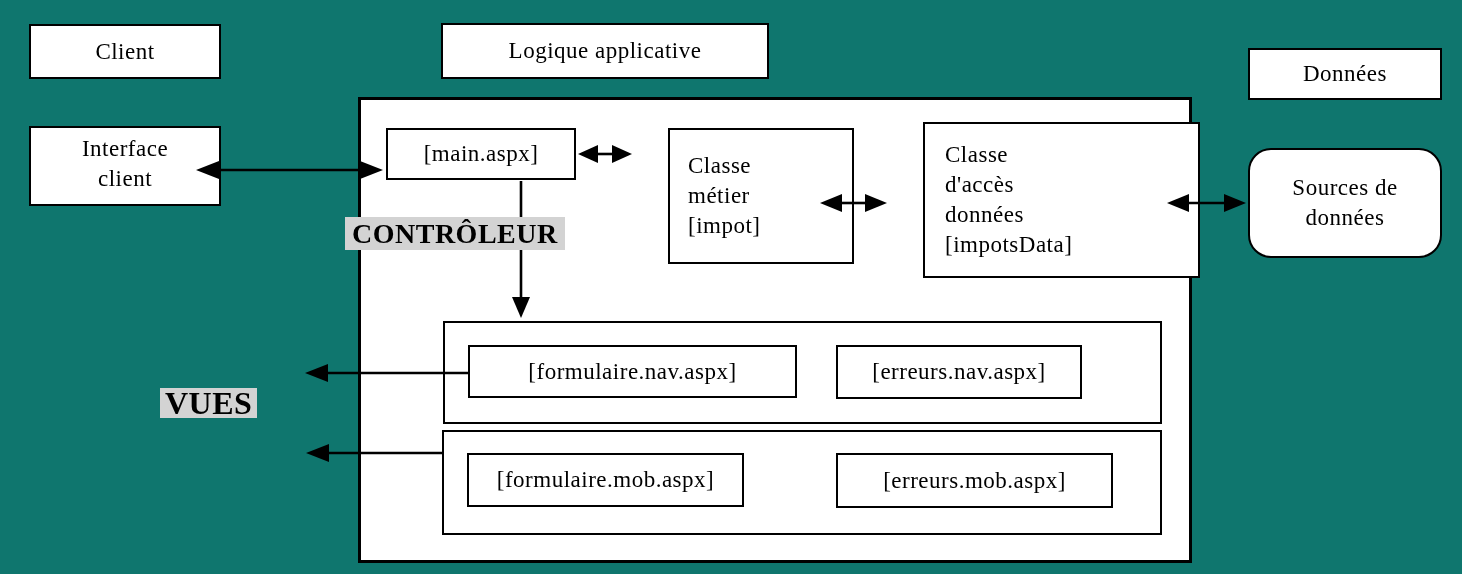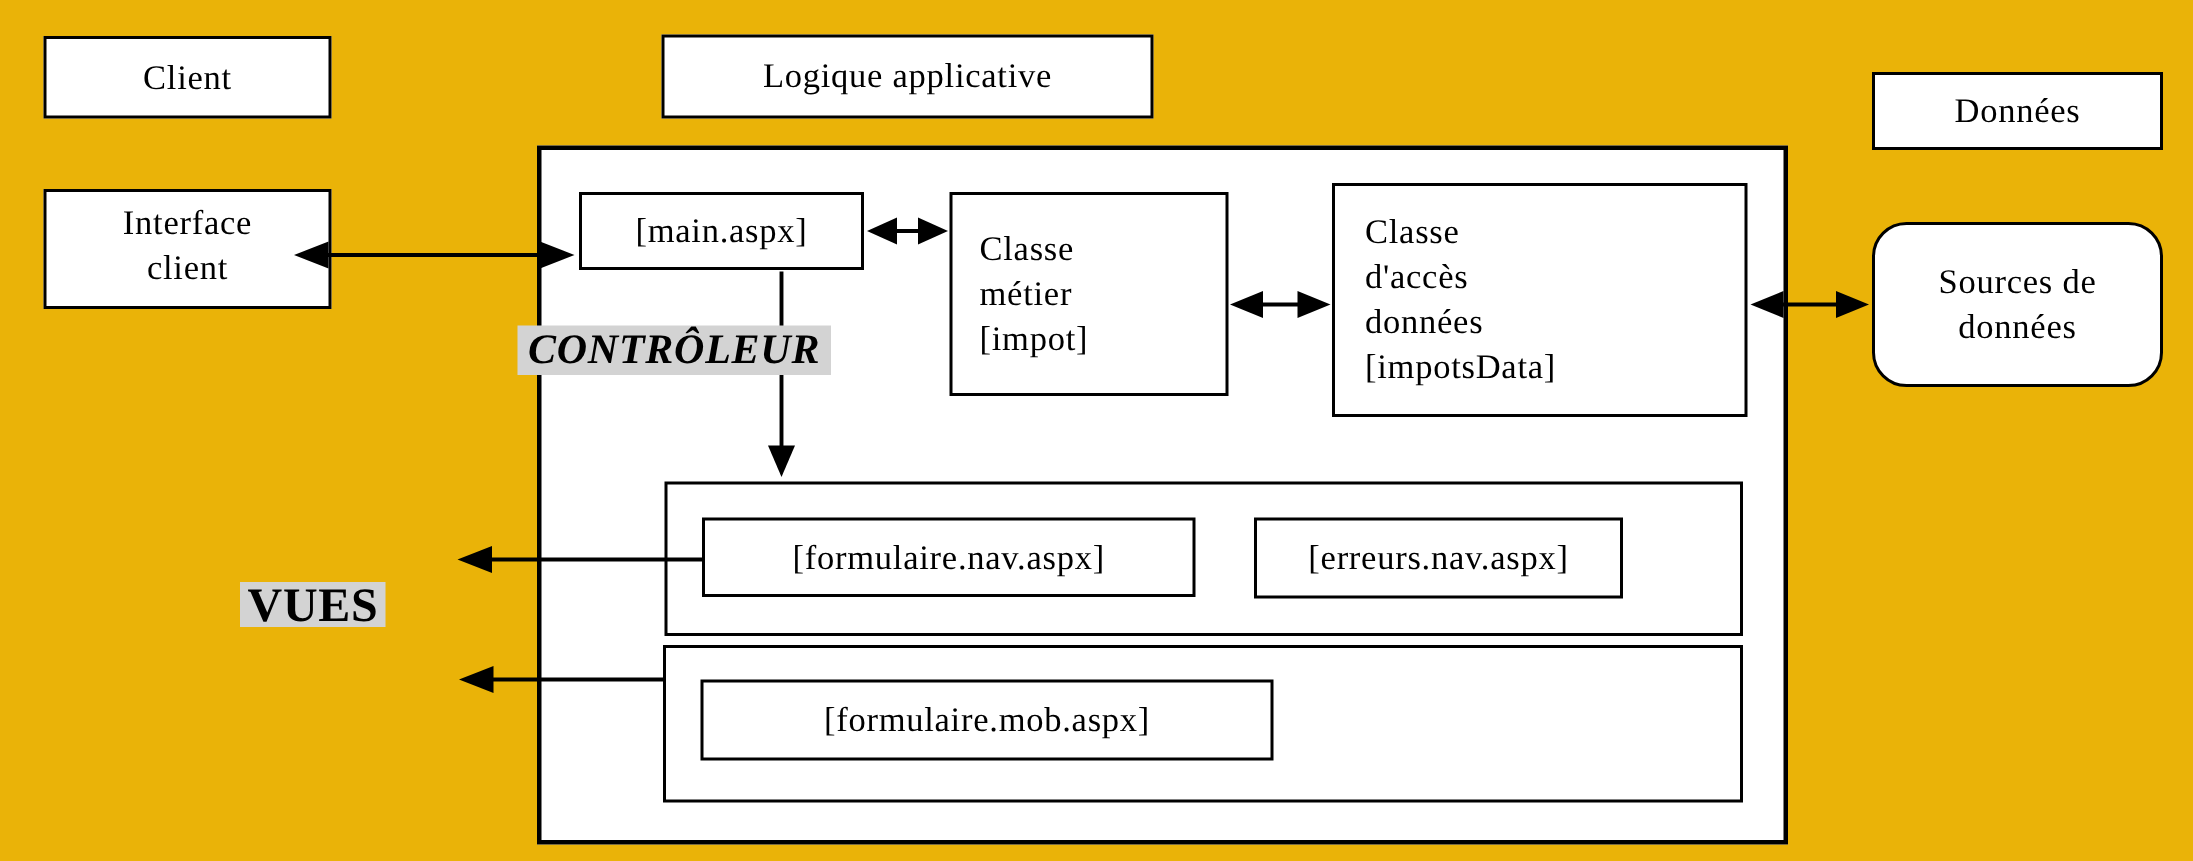--- a/index.html
+++ b/index.html
@@ -1,19 +1,19 @@
 <!DOCTYPE html>
 <html><head>
 <meta charset="utf-8">
 <style>
   html,body{margin:0;padding:0;background:#ffffff;}
   .stage{
     position:relative;
     width:1462px;height:574px;
-    background:#eab308;
+    background:#0f766e;
     font-family:"Liberation Serif","DejaVu Serif",serif;
     color:#000;
     overflow:hidden;
   }
   .box{
     position:absolute;
     box-sizing:border-box;
     border:2.5px solid #000;
     background:#ffffff;
     display:flex;
@@ -37,36 +37,36 @@
     border:2.5px solid #000;
     background:#ffffff;
   }
   .top-align{
     align-items:flex-start;
     padding-top:6px;
   }
   .left-align{
     justify-content:flex-start;
     text-align:left;
+    margin-left:35px;
   }
   .role-label{
     position:absolute;
     box-sizing:border-box;
     background:#d3d3d3;
     font-weight:bold;
     letter-spacing:0.5px;
     z-index:30;
     display:flex;
     align-items:center;
   }
   .controleur-label{
     left:345px;top:217px;height:33px;
     font-size:28px;
     padding:0 7px;
-    font-style:italic;
   }
   .vues-label{
     left:160px;top:388px;height:30px;
     font-size:32px;
     padding:0 5px;
   }
   svg.arrows{
     position:absolute;
     left:0;top:0;
     z-index:20;
@@ -106,22 +106,23 @@
 données</div>
 
   <div class="inner-container" style="left:443px;top:321px;width:719px;height:103px;z-index:5;"></div>
 
   <div class="inner-container" style="left:442px;top:430px;width:720px;height:105px;z-index:5;"></div>
 
   <div class="box" style="left:468px;top:345px;width:329px;height:53px;z-index:10;">[formulaire.nav.aspx]</div>
 
   <div class="box" style="left:836px;top:345px;width:246px;height:54px;z-index:10;">[erreurs.nav.aspx]</div>
 
-  <div class="box" style="left:467px;top:453px;width:382px;height:54px;z-index:10;">[formulaire.mob.aspx]</div>
+  <div class="box" style="left:467px;top:453px;width:277px;height:54px;z-index:10;">[formulaire.mob.aspx]</div>
 
+  <div class="box" style="left:836px;top:453px;width:277px;height:55px;z-index:10;">[erreurs.mob.aspx]</div>
 
   <svg class="arrows" width="1462" height="574" viewBox="0 0 1462 574">
 
     <g>
       <line x1="215" y1="170" x2="364" y2="170"></line>
       <polygon points="196,170 219,161 219,179"></polygon>
       <polygon points="383,170 360,161 360,179"></polygon>
     </g>
 
     <g>

